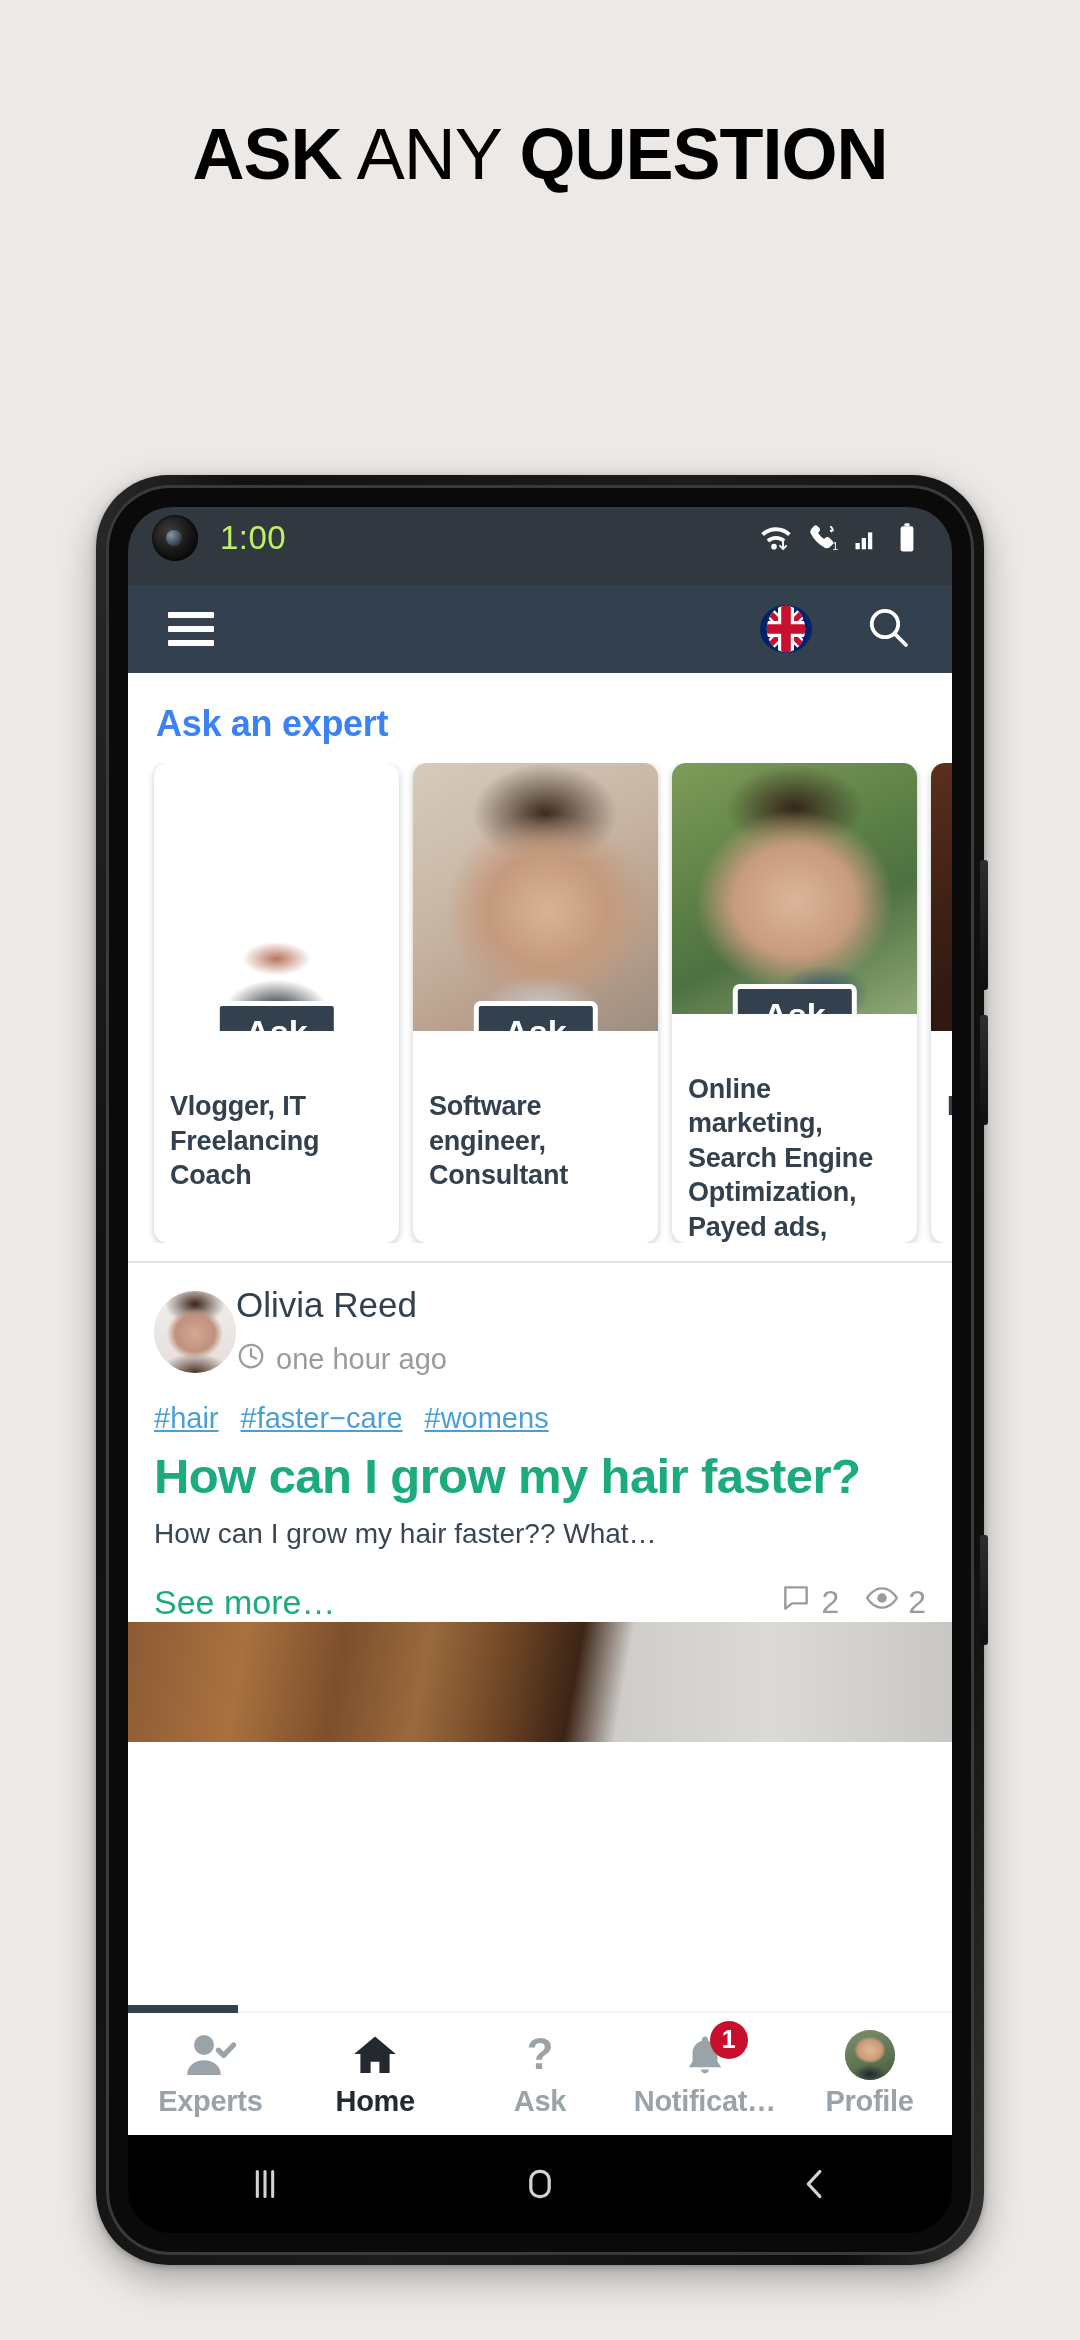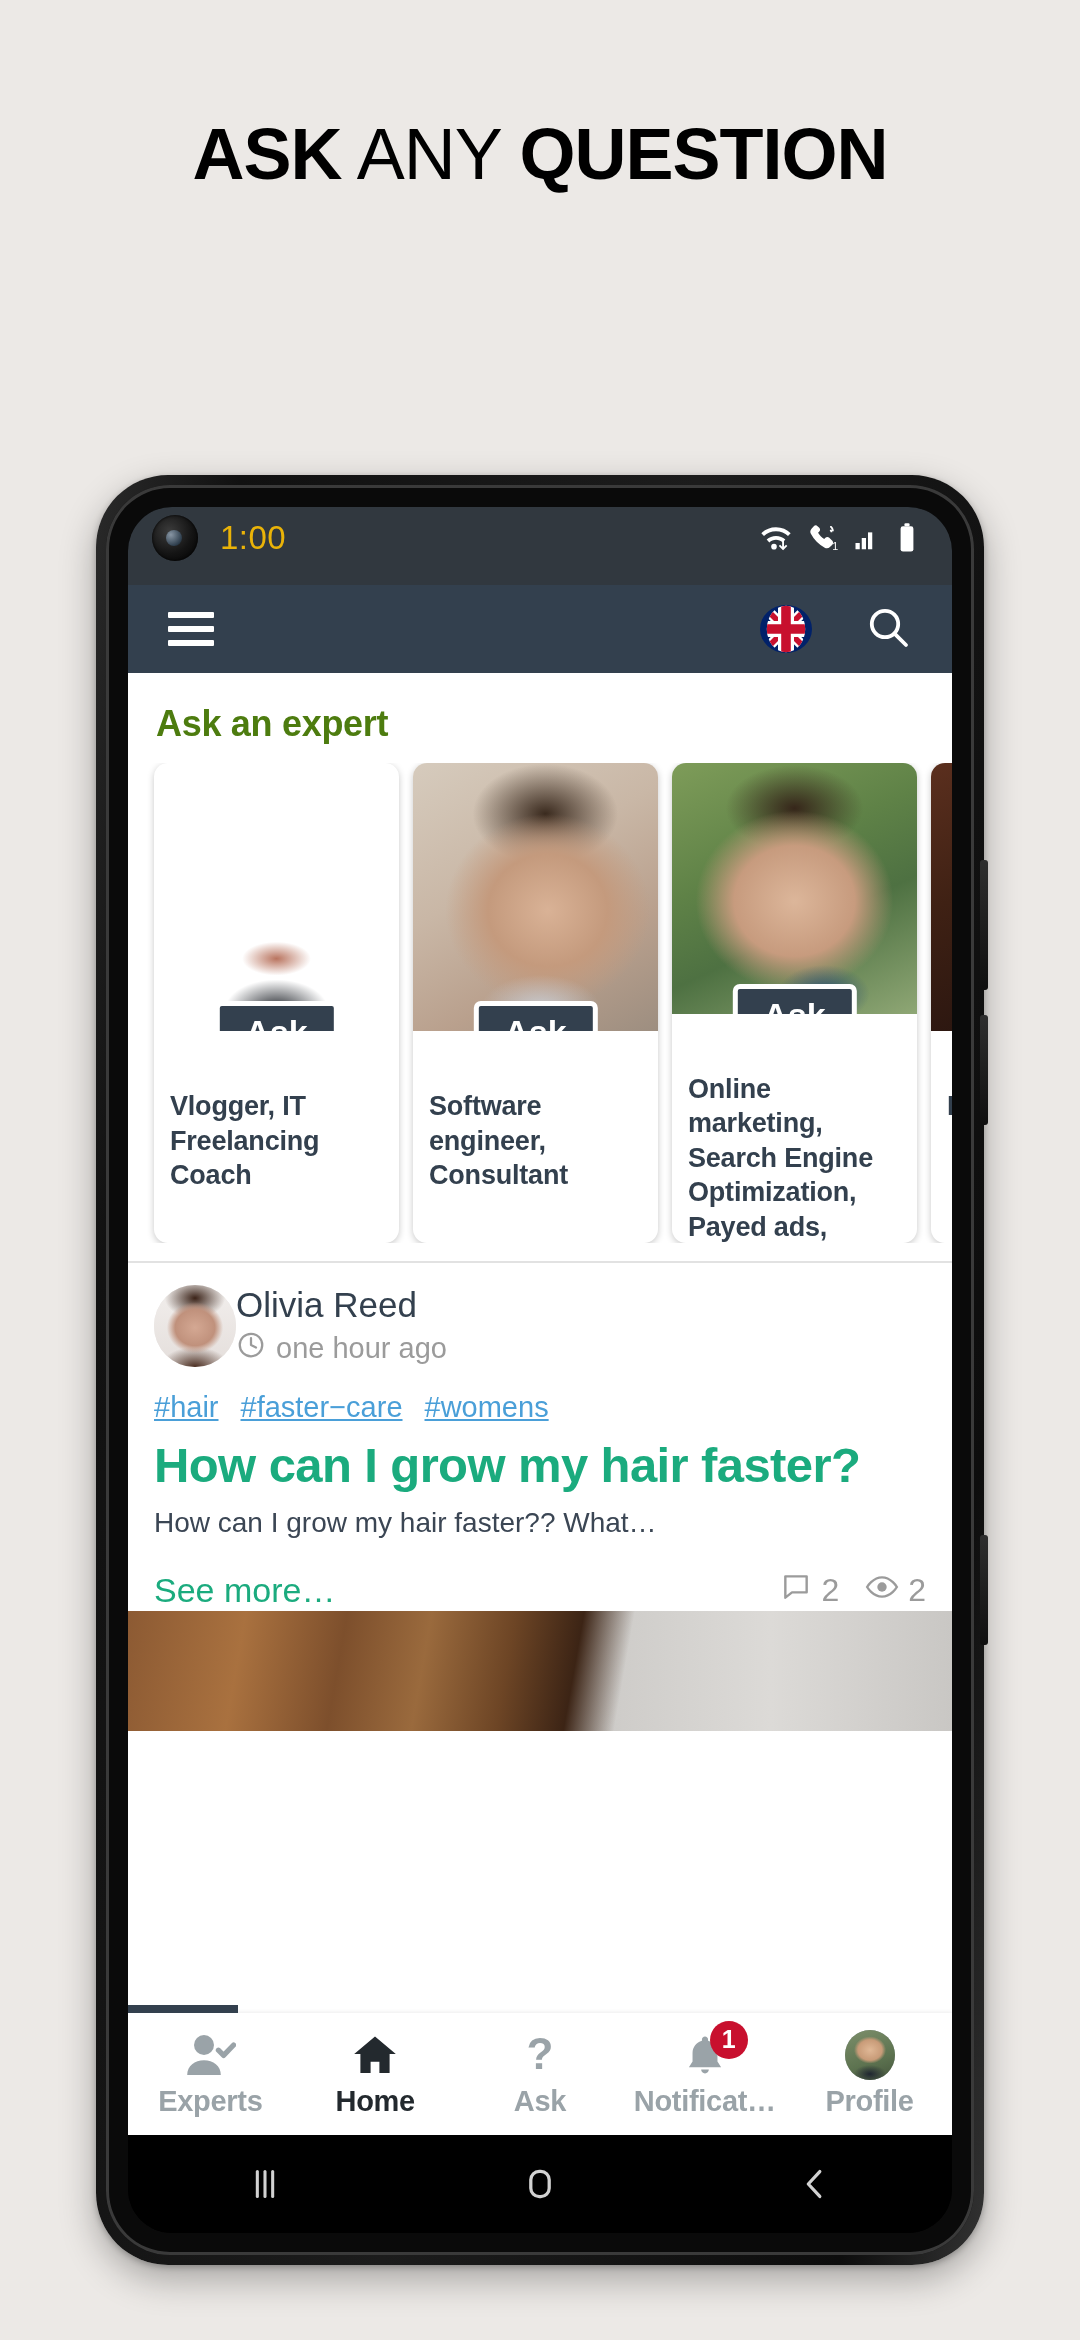--- a/index.html
+++ b/index.html
@@ -66,21 +66,21 @@
   }
 
   
   .status-bar {
     height:78px;
     background:#31383f;
     flex:0 0 78px;
     display:flex;
     align-items:center;
     padding:0 34px 16px 24px;
-    color:#eab308;
+    color:#bef264;
     position:relative;
   }
   .punch-hole {
     width:46px; height:46px;
     border-radius:50%;
     background:radial-gradient(circle at 38% 35%, #3b3b3b 0%, #141414 55%, #000 100%);
     box-shadow:inset 0 0 3px #000;
     flex:0 0 46px;
     position:relative;
   }
@@ -131,21 +131,21 @@
   .content {
     flex:1 1 auto;
     background:#fff;
     overflow:hidden;
     position:relative;
   }
 
   .section-title {
     font-size:36px;
     font-weight:bold;
-    color:#4d7c0f;
+    color:#3b82f6;
     padding:30px 0 18px 28px;
     letter-spacing:-.3px;
   }
 
   
   .experts-row {
     display:flex;
     gap:14px;
     padding:0 0 0 26px;
     height:480px;
@@ -204,21 +204,21 @@
   .post-head { display:flex; align-items:center; }
   .avatar {
     width:82px; height:82px; border-radius:50%;
     overflow:hidden; flex:0 0 82px;
     background:#e9e6e4;
     position:relative;
   }
   .post-author { font-size:35px; color:#33404e; line-height:1.15; }
   .post-meta {
     display:flex; align-items:center; gap:10px;
-    font-size:29px; color:#9b9b9b; margin-top:4px;
+    font-size:29px; color:#9b9b9b; margin-top:16px;
   }
   .tags { margin-top:24px; font-size:29px; color:#4a9fd8; display:flex; gap:22px;text-decoration:underline; }
   .post-title {
     margin-top:14px;
     font-size:49px;
     font-weight:bold;
     color:#1bab7e;
     line-height:1.12;
     letter-spacing:-.6px;
   }

